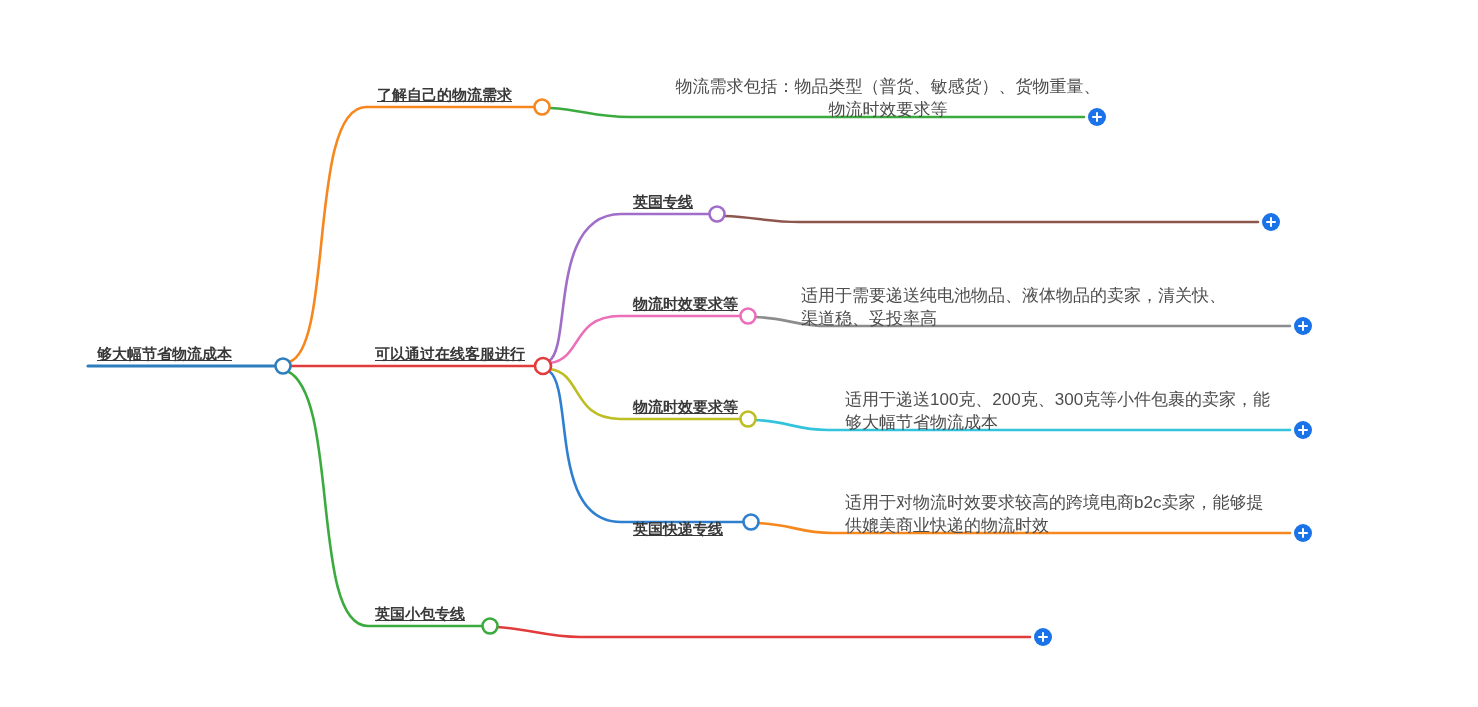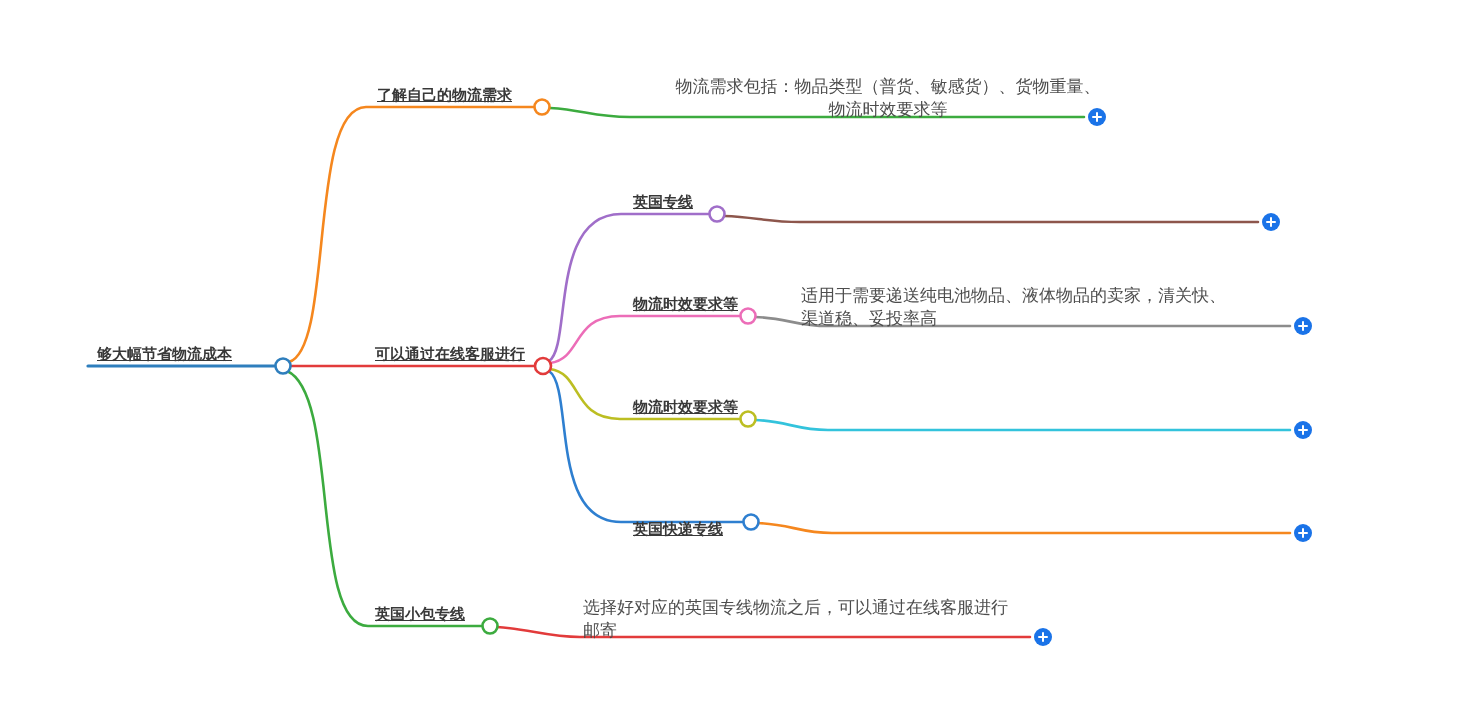--- a/index.html
+++ b/index.html
@@ -82,22 +82,24 @@
   <div class="node-label" style="left:633px;top:192px;">英国专线</div>
   <div class="node-label" style="left:633px;top:294px;">物流时效要求等</div>
   <div class="node-label" style="left:633px;top:397px;">物流时效要求等</div>
   <div class="node-label" style="left:633px;top:519px;">英国快递专线</div>
   <div class="node-label" style="left:375px;top:604px;">英国小包专线</div>
 
   <div class="note-text" style="left:618px;top:75px;text-align:center;">物流需求包括：物品类型（普货、敏感货）、货物重量、
 物流时效要求等</div>
   <div class="note-text" style="left:801px;top:284px;">适用于需要递送纯电池物品、液体物品的卖家，清关快、
 渠道稳、妥投率高</div>
-  <div class="note-text" style="left:583px;top:596px;">选择好对应的英国专线物流之后，可以通过在线客服进行
-邮寄</div>
+  <div class="note-text" style="left:845px;top:388px;">适用于递送100克、200克、300克等小件包裹的卖家，能
+够大幅节省物流成本</div>
+  <div class="note-text" style="left:845px;top:491px;">适用于对物流时效要求较高的跨境电商b2c卖家，能够提
+供媲美商业快递的物流时效</div>
 
   <div class="plus-btn" style="left:1088px;top:108px;"></div>
   <div class="plus-btn" style="left:1262px;top:213px;"></div>
   <div class="plus-btn" style="left:1294px;top:317px;"></div>
   <div class="plus-btn" style="left:1294px;top:421px;"></div>
   <div class="plus-btn" style="left:1294px;top:524px;"></div>
   <div class="plus-btn" style="left:1034px;top:628px;"></div>
 
 </div>
 

